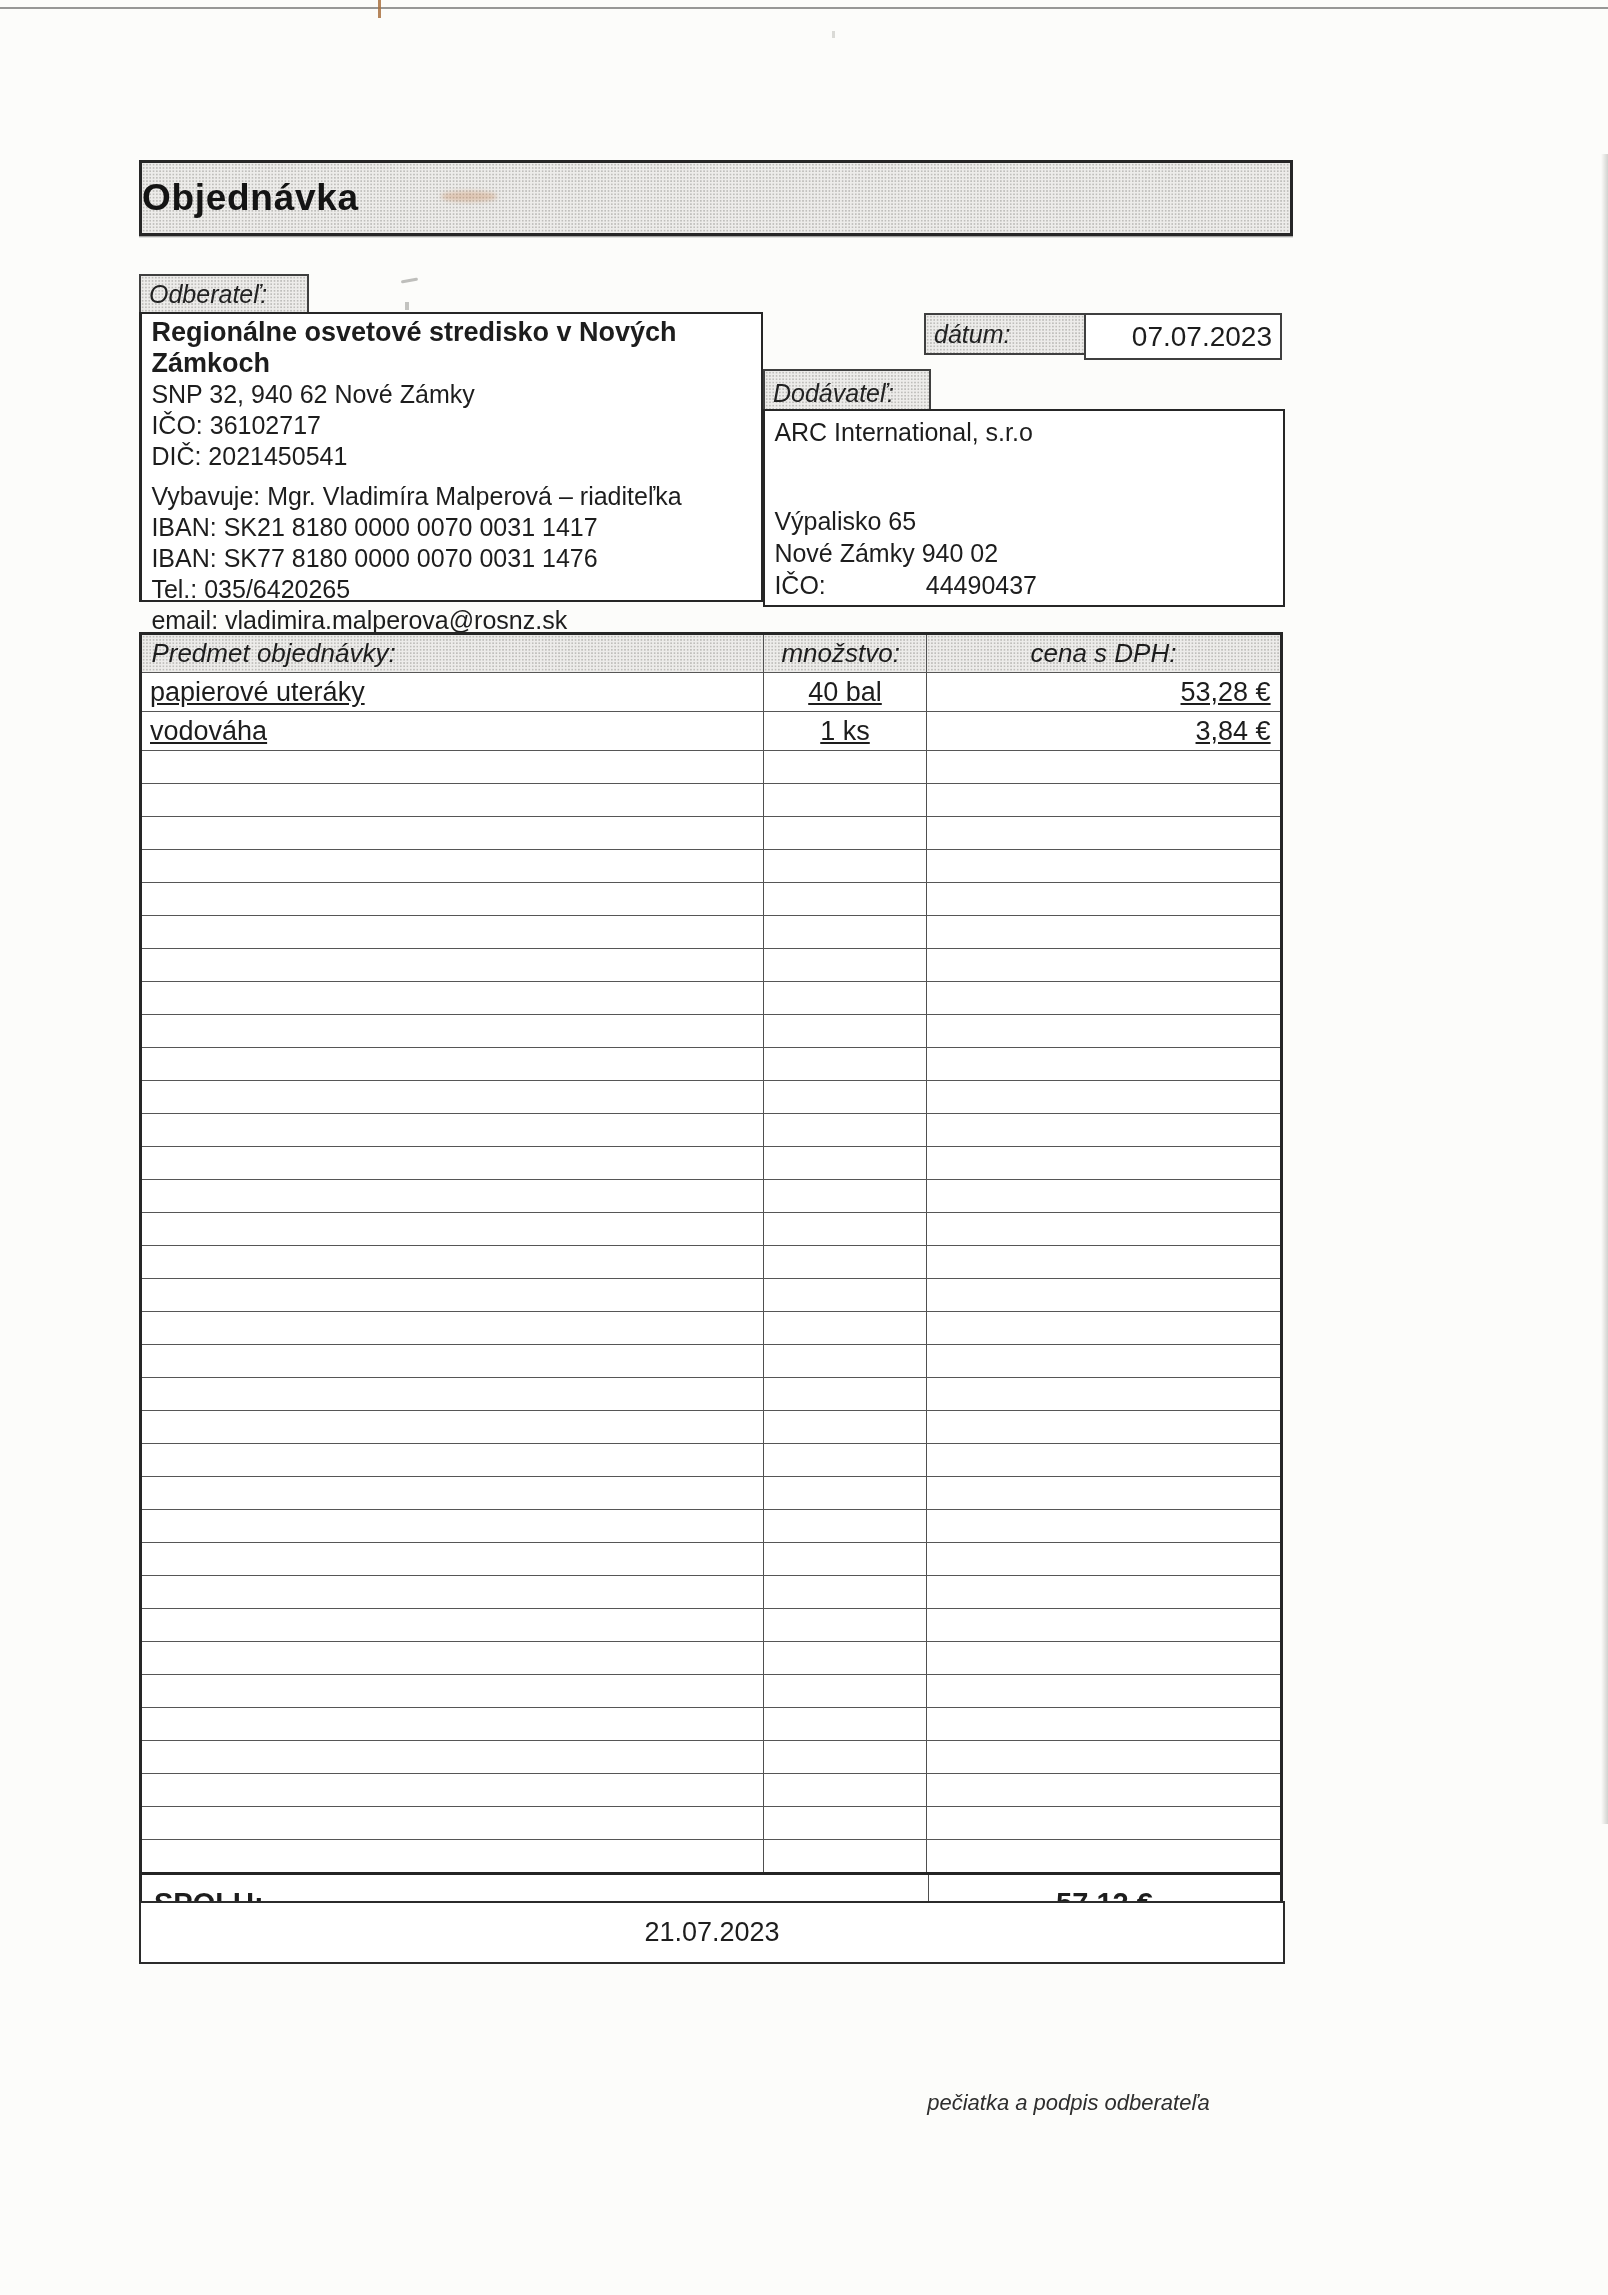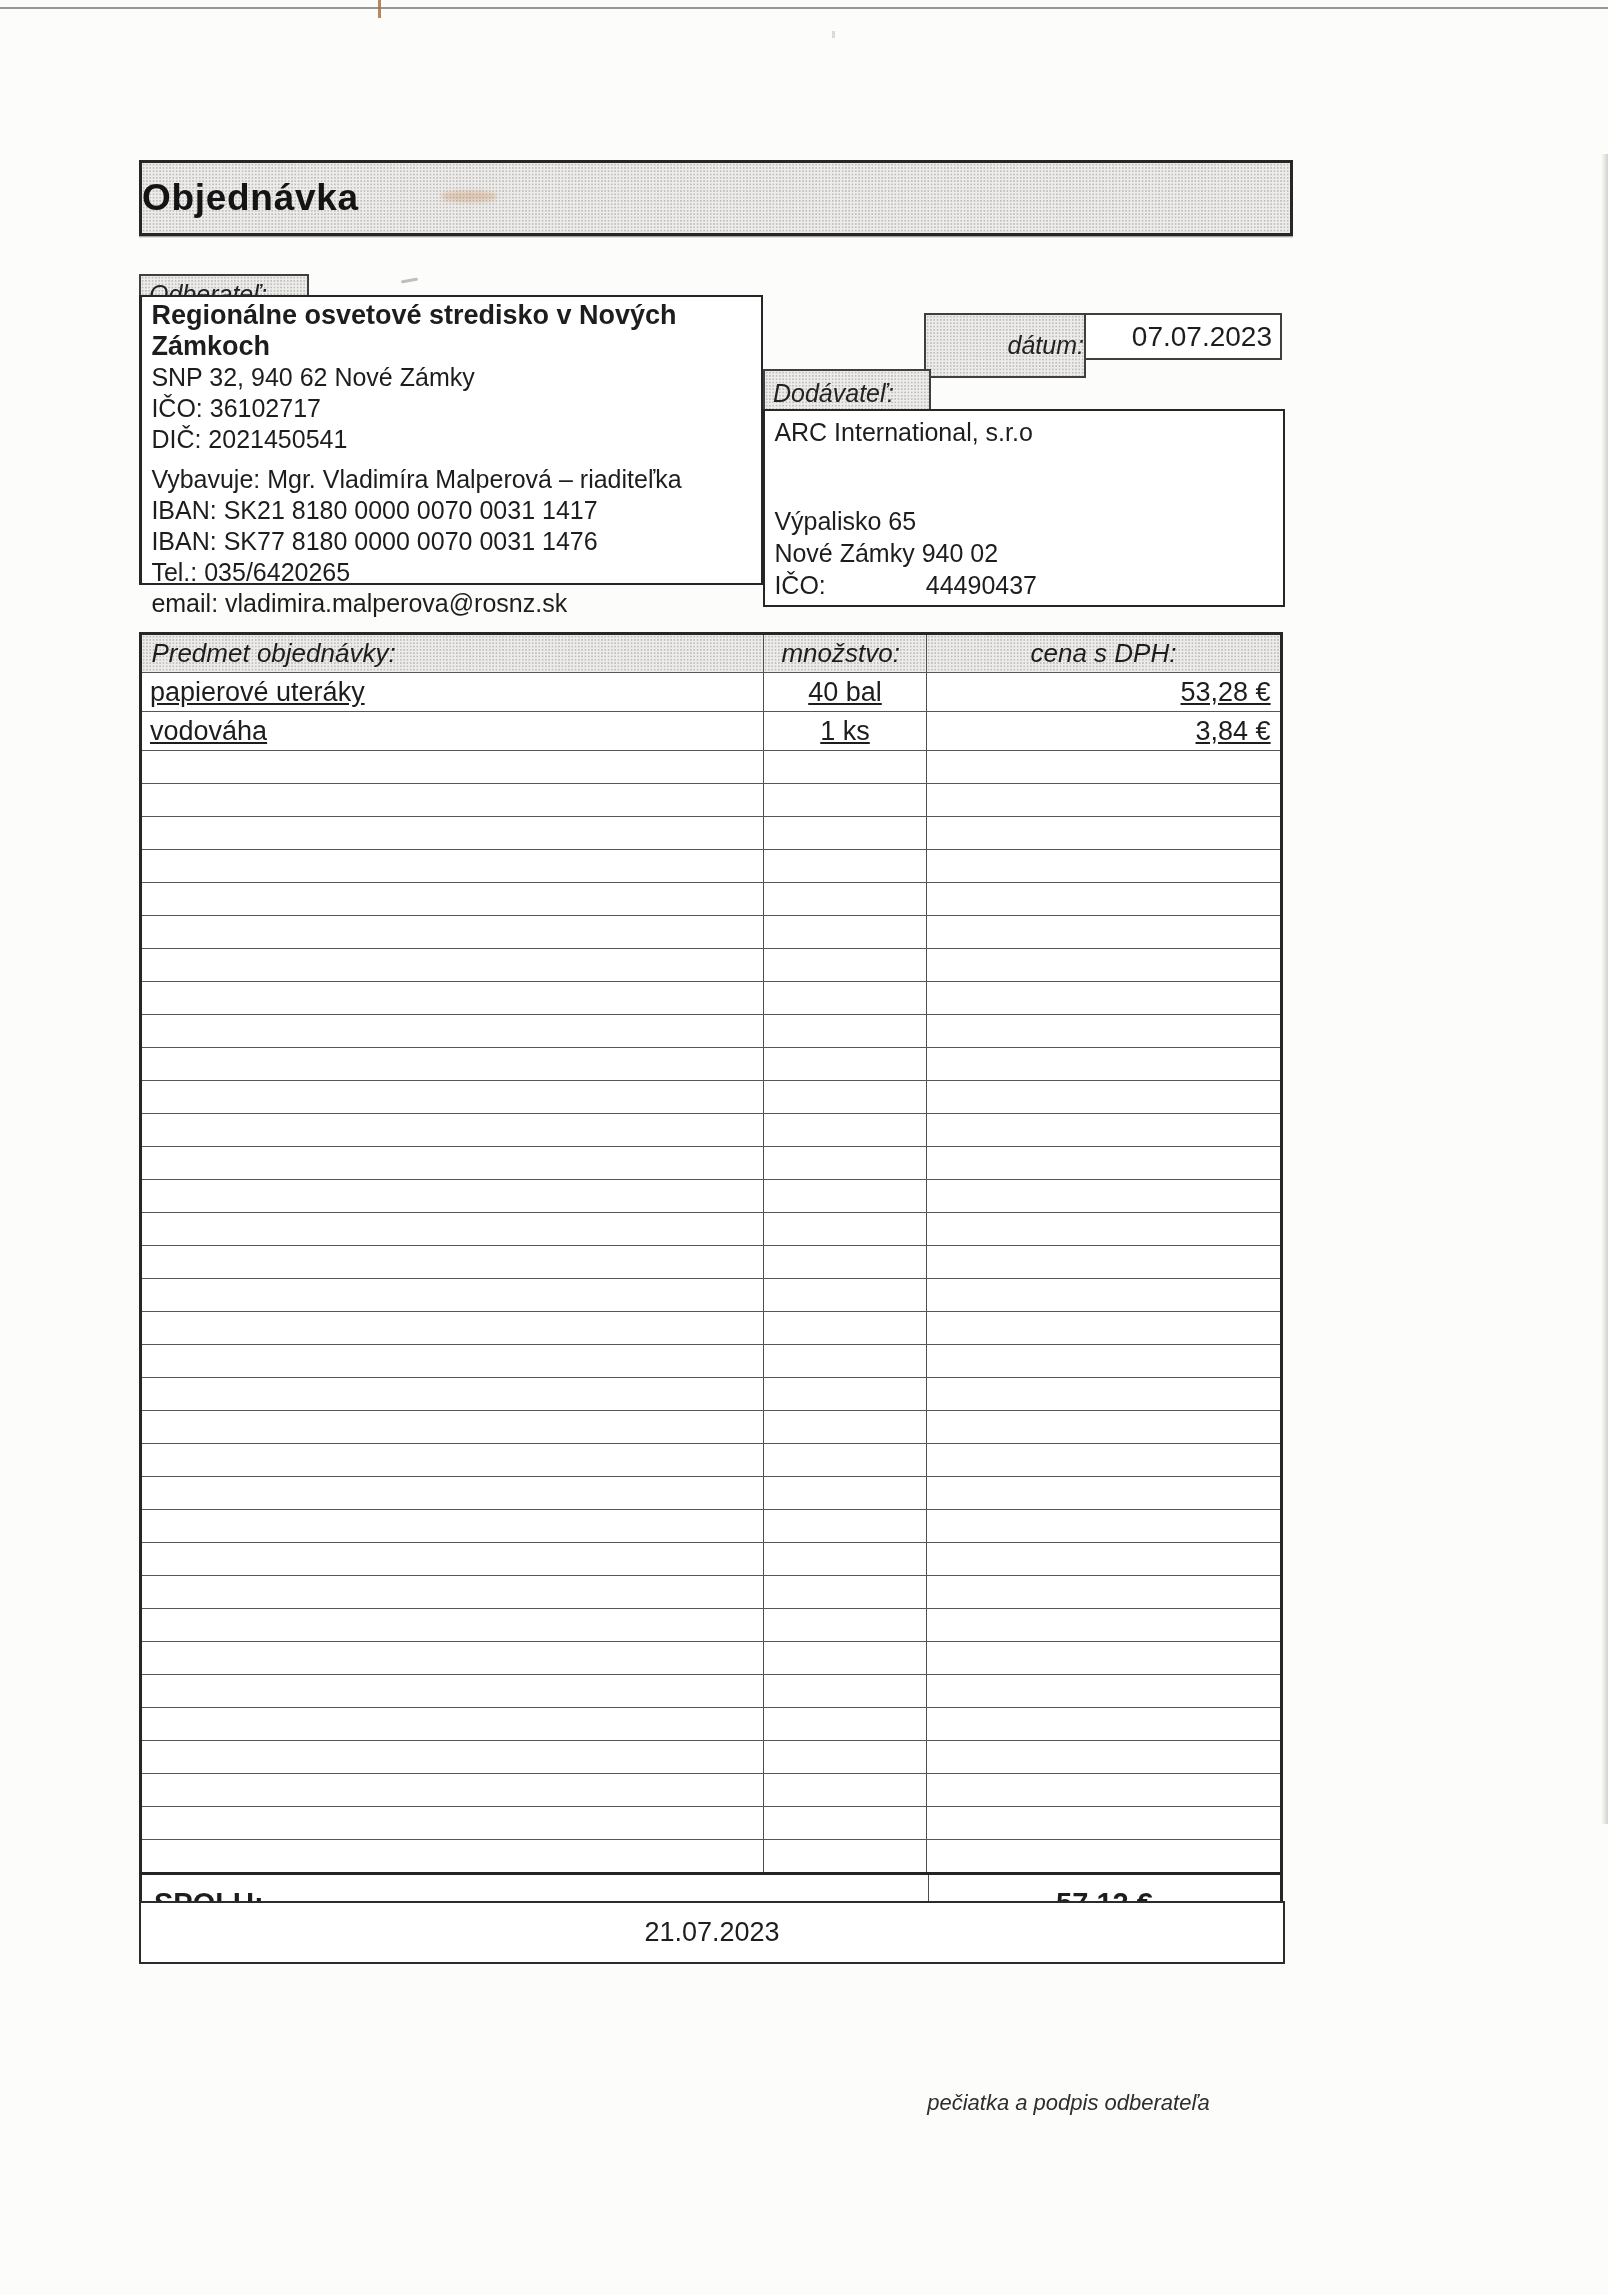--- a/index.html
+++ b/index.html
@@ -45,32 +45,32 @@
 
   
   .label-box{
     position:absolute;box-sizing:border-box;
     border:2px solid #3f3f3f;
     font-style:italic;font-size:25px;
     display:flex;align-items:center;padding-left:8px;color:#222;
   }
   .lb-odberatel{left:139px;top:274px;width:170px;height:40px;}
   .lb-dodavatel{left:763px;top:369px;width:168px;height:48px;}
-  .lb-datum{left:924px;top:313px;width:162px;height:65px;justify-content:flex-end;}
+  .lb-datum{left:924px;top:313px;width:162px;height:42px;}
 
   .datum-value{
     position:absolute;left:1084px;top:313px;width:198px;height:47px;
     border:2px solid #3f3f3f;box-sizing:border-box;background:#fff;
     display:flex;align-items:center;justify-content:flex-end;
     padding-right:8px;font-size:28px;
   }
 
   
   .customer-box{
-    position:absolute;left:139px;top:295px;width:624px;height:290px;
+    position:absolute;left:139px;top:312px;width:624px;height:290px;
     border:2.7px solid var(--line-dark);border-left-width:3.3px;box-sizing:border-box;
     background:#fff;padding:2.7px 9.4px;font-size:25px;line-height:31px;
   }
   .customer-box .cname{font-weight:bold;font-size:27px;}
   .gap-above{margin-top:9.4px;}
 
   
   .supplier-box{
     position:absolute;left:763px;top:409px;width:522px;height:198px;
     border:2px solid var(--line-dark);box-sizing:border-box;

